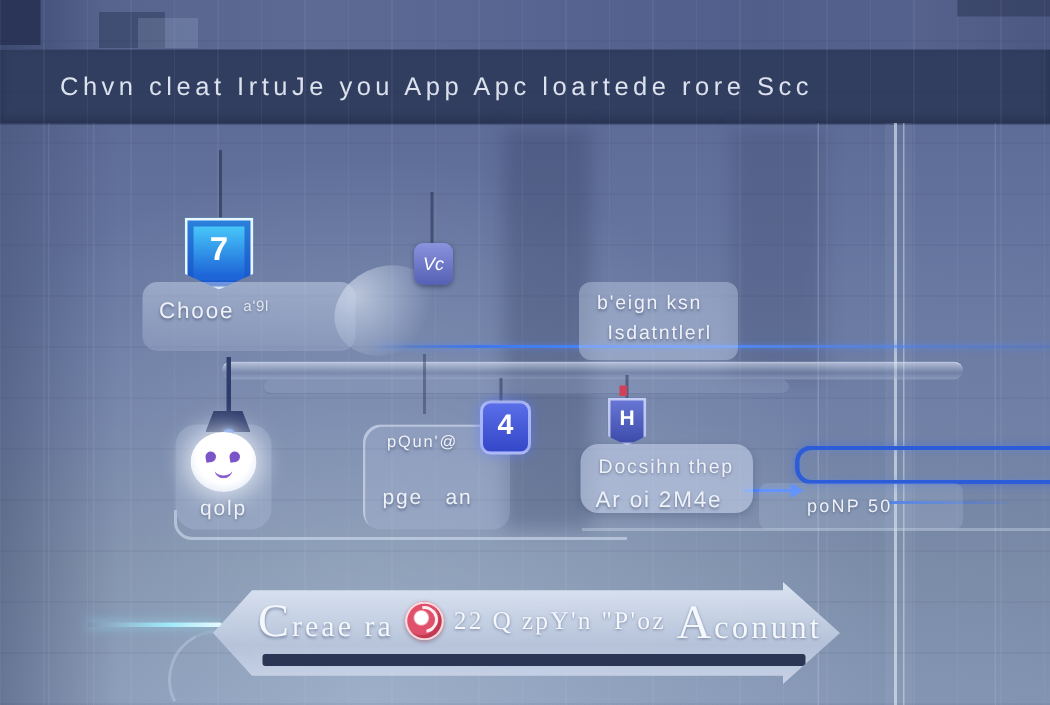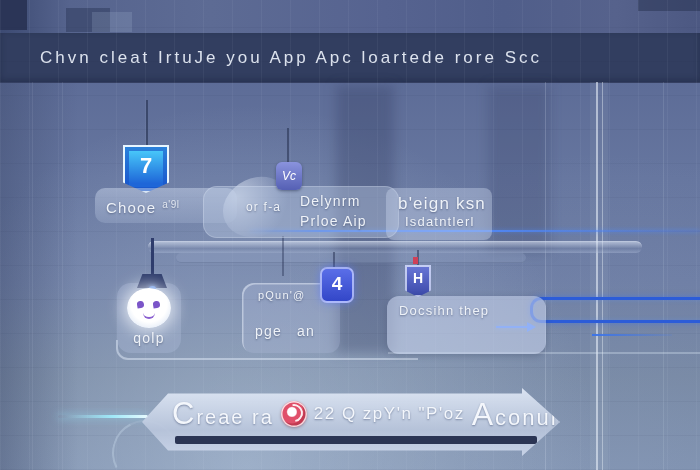--- a/index.html
+++ b/index.html
@@ -71,43 +71,43 @@
   #cyan-line{left:58px;top:415px;width:90px;height:3px;border-radius:2px;
     background:linear-gradient(90deg,rgba(140,220,240,0),#9fe8f8 60%,#e8fbff);
     box-shadow:0 0 8px rgba(150,225,245,0.8);}
   #arc-1{left:112px;top:420px;width:62px;height:62px;border:2px solid rgba(220,235,250,0);
     border-left-color:rgba(220,235,250,0.28);border-top-color:rgba(220,235,250,0.12);
     border-radius:50%;transform:rotate(18deg);}
   #swoosh{left:222px;top:178px;width:70px;height:58px;border-radius:50%;transform:rotate(-25deg);
     background:radial-gradient(ellipse at 30% 20%,rgba(235,242,252,0.6),rgba(170,185,215,0.25) 60%,rgba(0,0,0,0) 75%);}
   
   .node{border-radius:10px;color:#eef2f8;letter-spacing:1.2px;text-shadow:0 1px 2px rgba(40,52,84,0.5);}
-  #box-choose{left:95px;top:188px;width:142px;height:35px;
+  #box-choose{left:95px;top:188px;width:142px;height:46px;
     background:linear-gradient(180deg,rgba(205,217,238,0.48),rgba(165,180,210,0.35));}
   #box-choose .t{position:absolute;left:11px;top:11px;font-size:15px;}
   .suffix{font-size:10px;opacity:.85;margin-left:6px;vertical-align:top;letter-spacing:0.5px;}
   #box-main{left:203px;top:186px;width:194px;height:50px;border-radius:14px;
     background:rgba(188,202,228,0.40);border:1px solid rgba(230,240,252,0.25);}
   #or-label{position:absolute;left:42px;top:13px;font-size:12px;}
   #deliver-1{position:absolute;left:96px;top:6px;font-size:14px;}
   #deliver-2{position:absolute;left:96px;top:26px;font-size:14px;}
   #box-c{left:386px;top:188px;width:106px;height:52px;border-radius:8px;background:rgba(198,210,234,0.42);}
-  #box-c .l1{position:absolute;left:12px;top:6px;font-size:17px;}
+  #box-c .l1{position:absolute;left:12px;top:6px;font-size:13px;}
   #box-c .l2{position:absolute;left:19px;top:26px;font-size:13px;}
   #box-qolp{left:117px;top:283px;width:64px;height:70px;border-radius:14px;background:rgba(182,196,226,0.30);}
   #qolp-label{position:absolute;left:0;right:0;bottom:7px;text-align:center;font-size:14px;}
   #box-page{left:202px;top:283px;width:98px;height:70px;border-radius:12px;background:rgba(178,192,222,0.28);
     box-shadow:inset 1.5px 1.5px 0 rgba(240,246,255,0.45);margin-left:40px;}
   #page-top{position:absolute;left:16px;top:6px;font-size:11px;}
   #page-label{position:absolute;left:13px;top:40px;font-size:14px;word-spacing:10px;}
   #box-design-app{left:292px;top:295px;width:100px;height:58px;background:rgba(186,199,227,0.38);}
   #box-design-app .l1{position:absolute;left:12px;top:7px;font-size:13.5px;}
   #box-design-app .l2{position:absolute;left:12px;top:31px;font-size:13.5px;}
-  #box-design-help{left:387px;top:296px;width:115px;height:58px;border-radius:12px;
-    background:rgba(202,214,238,0.55);box-shadow:0 2px 6px rgba(40,50,80,0.25);padding-left:44px;}
+  #box-design-help{left:387px;top:296px;width:115px;height:46px;border-radius:12px;
+    background:rgba(202,214,238,0.55);box-shadow:0 2px 6px rgba(40,50,80,0.25);}
   #box-design-help .l1{position:absolute;left:12px;top:7px;font-size:13px;}
   #box-design-help .l2{position:absolute;left:10px;top:29px;font-size:15px;}
   #panel-ponp{left:506px;top:322px;width:136px;height:31px;border-radius:6px;background:rgba(195,208,232,0.18);}
   #ponp-label{position:absolute;left:32px;top:8px;font-size:12px;letter-spacing:1.5px;}
   
   #shield-icon{left:123px;top:145px;width:46px;height:48px;
     clip-path:polygon(50% 100%,0 78%,0 0,100% 0,100% 78%);
     background:linear-gradient(180deg,#4fd8ff,#1e66d8 80%);
     box-shadow:inset 0 0 0 2px #e8f6ff, inset 0 0 0 6px rgba(25,85,200,0.65);
     filter:drop-shadow(0 0 6px rgba(80,200,255,0.8));
@@ -134,21 +134,21 @@
     background:linear-gradient(180deg,#6a78d8,#3a48a8);
     color:#fff;font-size:14px;font-weight:bold;text-align:center;line-height:26px;
     box-shadow:inset 0 0 0 2px rgba(235,242,255,0.7);}
   #h-tick{left:413px;top:257px;width:5px;height:7px;background:#d04058;}
   
   #banner{left:142px;top:388px;width:418px;height:68px;
     clip-path:polygon(0 50%,26px 8%,380px 8%,380px 0,100% 50%,380px 100%,380px 92%,26px 92%);
     background:linear-gradient(180deg,rgba(226,234,247,0.92),rgba(188,200,222,0.85) 62%,rgba(206,216,236,0.9));}
   #banner-bar{position:absolute;left:33px;top:48px;width:362px;height:8px;background:#2b3554;border-radius:2px;}
   #banner-text{position:absolute;left:30px;top:5px;height:42px;display:flex;align-items:center;gap:7px;
-    font-family:Liberation Sans, sans-serif;color:#f4f7fc;text-shadow:0 1px 2px rgba(60,75,110,0.55);white-space:nowrap;}
+    font-family:Liberation Serif, serif;color:#f4f7fc;text-shadow:0 1px 2px rgba(60,75,110,0.55);white-space:nowrap;}
   .bseg{display:inline-block;letter-spacing:2px;}
   #bseg-1{font-size:20px;} #bseg-1::first-letter{font-size:31px;}
   #bseg-2{font-size:17px;letter-spacing:1.5px;}
   #bseg-3{font-size:22px;} #bseg-3::first-letter{font-size:32px;}
   #swirl-icon{width:26px;height:26px;border-radius:50%;position:relative;flex:0 0 auto;
     background:radial-gradient(circle at 42% 42%,#ffffff 0 20%,#e0506a 26% 52%,#c13a52 56% 78%,#e88a9a 82%);
     box-shadow:inset 0 0 0 1.5px rgba(255,255,255,0.8),0 1px 3px rgba(90,40,55,0.4);}
   #swirl-icon::after{content:"";position:absolute;left:4px;top:3px;width:14px;height:14px;border-radius:50%;
     border:2px solid rgba(255,255,255,0.9);border-left-color:rgba(0,0,0,0);border-bottom-color:rgba(0,0,0,0);
     transform:rotate(35deg);}
@@ -198,25 +198,20 @@
   <div class="abs" id="arc-1"></div>
 
   <div class="abs" id="shield-icon">
     <span>7</span>
   </div>
   <div class="abs node" id="box-choose">
     <span class="t">
       <span>Chooe</span><span class="suffix">a'9l</span>
     </span>
   </div>
-  <div class="abs node" id="box-main">
-    <span id="or-label">or f-a</span>
-    <span id="deliver-1">Delynrm</span>
-    <span id="deliver-2">Prloe Aip</span>
-  </div>
   <div class="abs" id="vc-icon">
     <span>Vc</span>
   </div>
   <div class="abs node" id="box-c">
     <span class="l1">b'eign ksn</span>
     <span class="l2">Isdatntlerl</span>
   </div>
 
   <div class="abs node" id="box-qolp">
     <span id="qolp-label">qolp</span>
@@ -234,20 +229,24 @@
   </div>
   <div class="abs" id="four-icon">
     <span>4</span>
   </div>
   <div class="abs" id="h-icon">
     <span>H</span>
   </div>
   <div class="abs" id="h-tick"></div>
   <div class="abs node" id="box-design-help">
     <span class="l1">Docsihn thep</span>
+    <span class="l2">Ar oi 2M4e</span>
+  </div>
+  <div class="abs node" id="panel-ponp">
+    <span id="ponp-label">poNP 50</span>
   </div>
 
   <div class="abs" id="banner">
     <div id="banner-bar"></div>
     <div id="banner-text">
       <span class="bseg" id="bseg-1">Creae ra</span>
       <span id="swirl-icon"></span>
       <span class="bseg" id="bseg-2">22 Q zpY'n "P'oz</span>
       <span class="bseg" id="bseg-3">Aconunt</span>
     </div>

